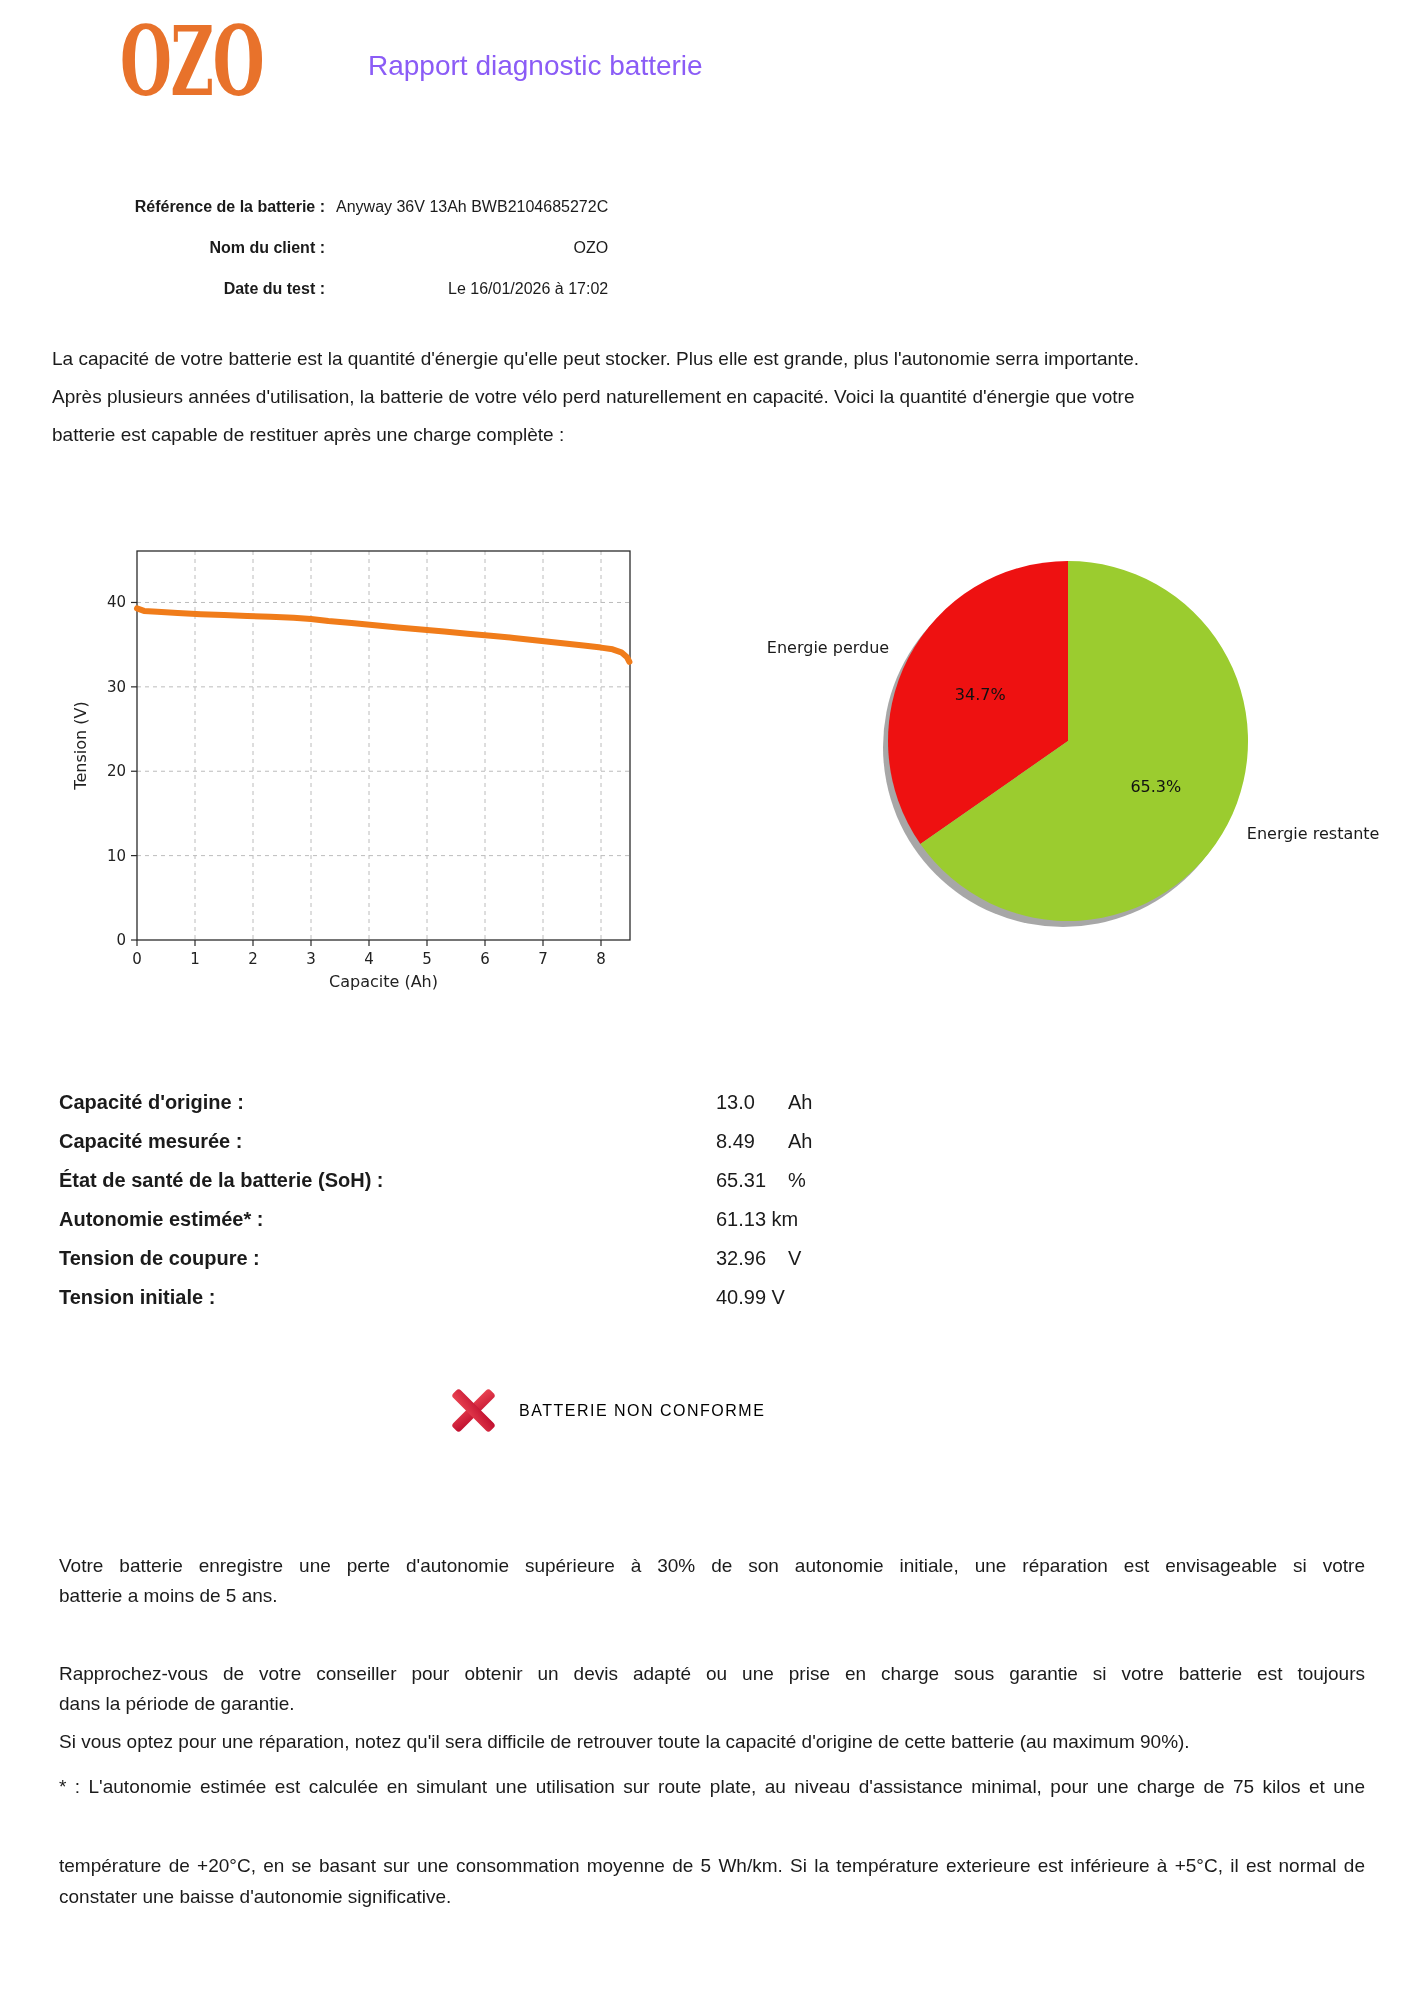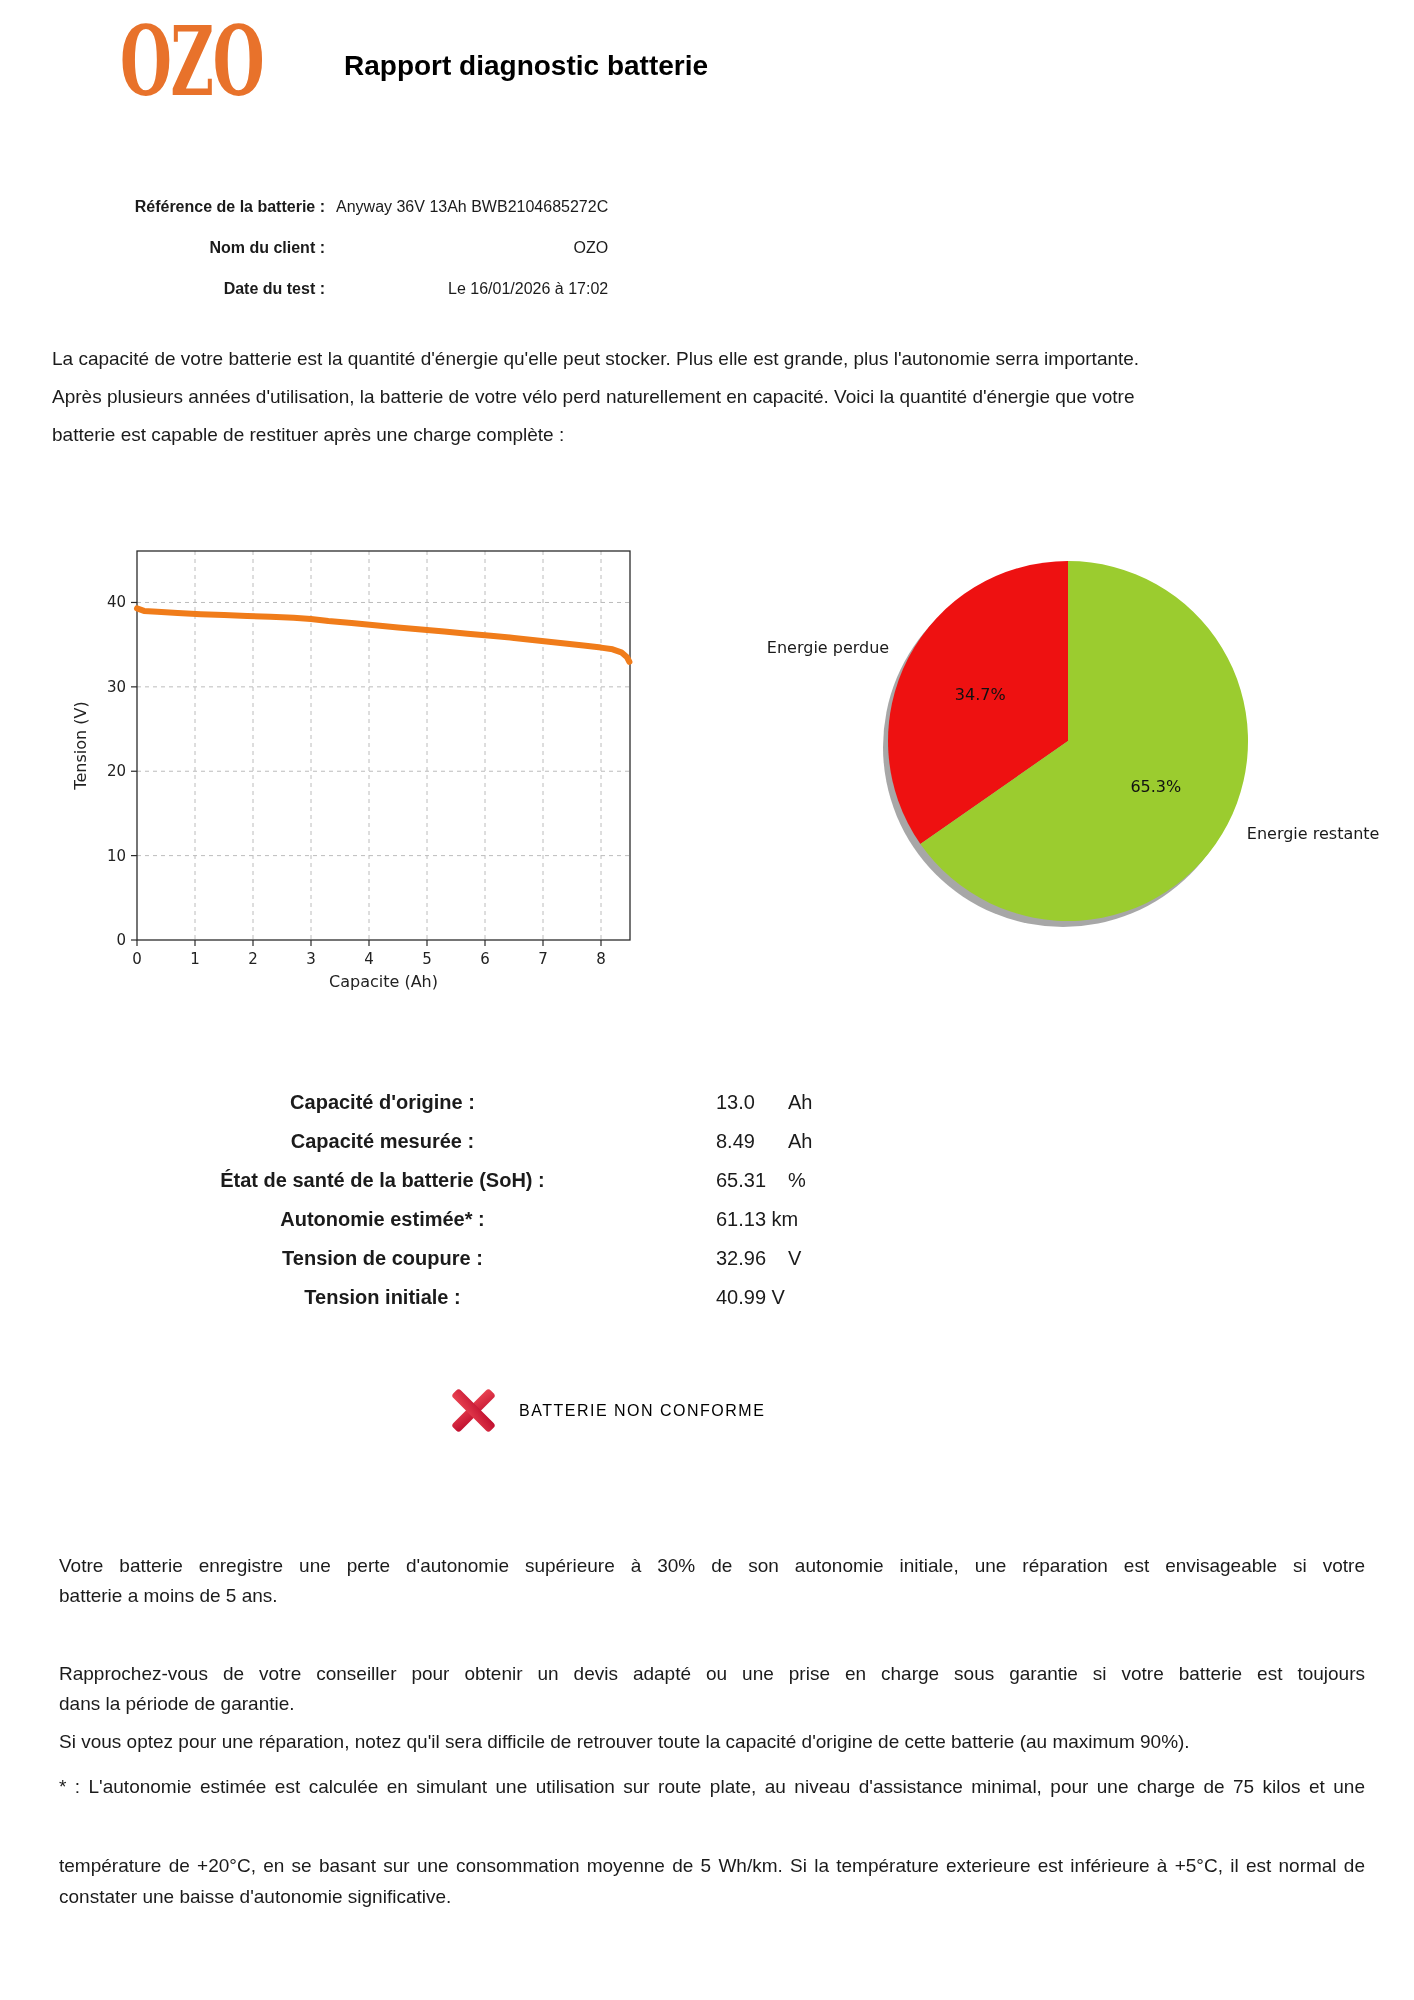--- a/index.html
+++ b/index.html
@@ -1,40 +1,40 @@
 <!DOCTYPE html>
 <html><head>
 <meta charset="utf-8">
 <style>
   html,body{margin:0;padding:0;background:#fff;}
   .page{position:relative;width:1392px;height:2000px;background:#fff;overflow:hidden;
         font-family:"Liberation Sans",sans-serif;color:#1b1b1b;padding-left:20px;}
   .logo{position:absolute;left:120px;top:14px;font-family:"DejaVu Serif",serif;
         font-weight:bold;font-size:96px;line-height:1;transform:scaleX(0.62);
         transform-origin:left top;letter-spacing:-2px;}
-  .title{position:absolute;left:344px;top:50px;margin:0;font-size:28px;font-weight:bold;color:#000000;}
+  .title{position:absolute;left:368px;top:50px;margin:0;font-size:28px;font-weight:normal;color:#8b5cf6;}
   .info{position:absolute;left:59px;top:186px;font-size:16px;}
   .info-row{display:grid;grid-template-columns:266px auto;column-gap:11px;height:41px;align-items:center;}
   .info-label{text-align:right;font-weight:bold;white-space:nowrap;}
   .info-value{white-space:nowrap;text-align:right;}
   .intro{position:absolute;left:52px;top:348px;font-size:19px;}
   .intro-line{height:38px;white-space:nowrap;}
   .chart-svg{position:absolute;top:540px;}
   #lineChart{left:60px;}
   #pieChart{left:660px;}
   .grid{stroke:#bcbcbc;stroke-width:1;stroke-dasharray:4 4;}
   .frame{fill:none;stroke:#2b2b2b;stroke-width:1.3;}
   .tick{stroke:#2b2b2b;stroke-width:1.2;}
   .ticklab{font-family:"DejaVu Sans",sans-serif;font-size:15px;fill:#222;}
   .axlab{font-family:"DejaVu Sans",sans-serif;font-size:16px;fill:#222;}
   .pielab{font-family:"DejaVu Sans",sans-serif;font-size:16px;fill:#1a1a1a;}
   .piepct{font-family:"DejaVu Sans",sans-serif;font-size:16px;fill:#111;}
   .stats{position:absolute;left:59px;top:1083px;font-size:20px;}
   .stat-row{display:grid;grid-template-columns:647px 62px auto;column-gap:10px;height:39px;align-items:center;}
-  .stat-label{text-align:center;font-weight:bold;white-space:nowrap;}
+  .stat-label{text-align:left;font-weight:bold;white-space:nowrap;}
   .stat-value,.stat-unit{white-space:nowrap;}
   .verdict{position:absolute;left:450px;top:1387px;display:flex;align-items:center;gap:22px;}
   .verdict-text{font-size:16px;letter-spacing:1.5px;color:#000000;}
   .conclusion{position:absolute;left:59px;top:1507px;width:1306px;font-size:19px;}
   .para{margin:0 0 8px 0;}
   .c-line{height:30px;text-align:justify;}
   .f-line{height:31px;text-align:justify;}
   .stretch{text-align-last:justify;margin-top:48px;}
   .footnote{position:absolute;left:59px;top:1728px;width:1306px;font-size:19px;}
 </style>

